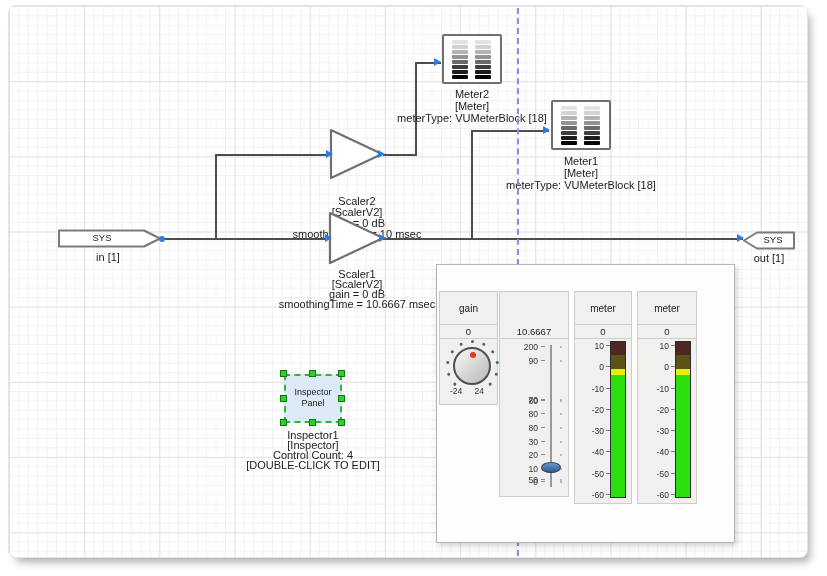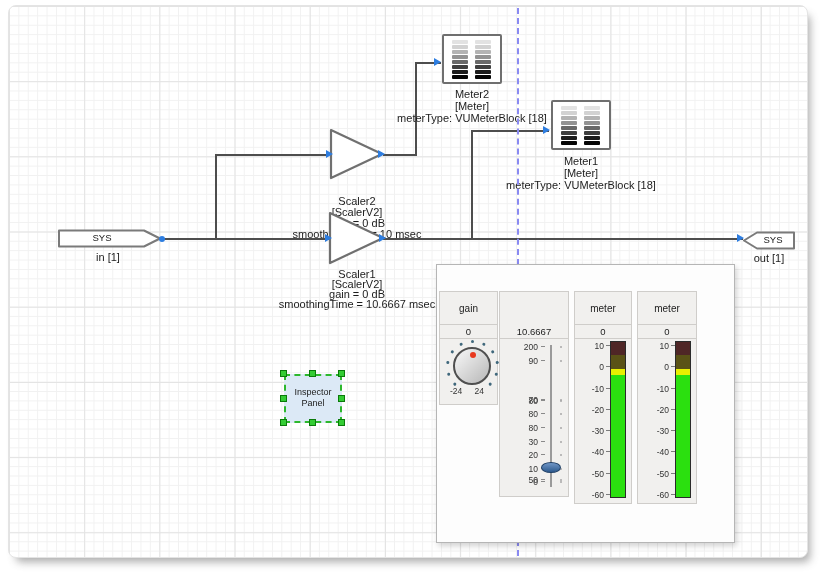--- a/index.html
+++ b/index.html
@@ -212,20 +212,26 @@
     <div>Panel</div>
   </div>
   <div class="hdl" style="left:271px; top:364px;"></div>
   <div class="hdl" style="left:300px; top:364px;"></div>
   <div class="hdl" style="left:329px; top:364px;"></div>
   <div class="hdl" style="left:271px; top:389px;"></div>
   <div class="hdl" style="left:329px; top:389px;"></div>
   <div class="hdl" style="left:271px; top:413px;"></div>
   <div class="hdl" style="left:300px; top:413px;"></div>
   <div class="hdl" style="left:329px; top:413px;"></div>
+  <div class="lblgrp tight" style="left:224px; top:424px;">
+    <div>Inspector1</div>
+    <div>[Inspector]</div>
+    <div>Control Count: 4</div>
+    <div>[DOUBLE-CLICK TO EDIT]</div>
+  </div>
 
   <div id="iwin">
 
     <div class="panel" style="left:2px; top:26px; width:59px; height:114px;">
       <div class="p-head">gain</div>
       <div class="p-val">0</div>
       <div class="p-body">
         <div class="kticks">
           <i style="--a:-135deg"></i>
             <i style="--a:-108deg"></i>

